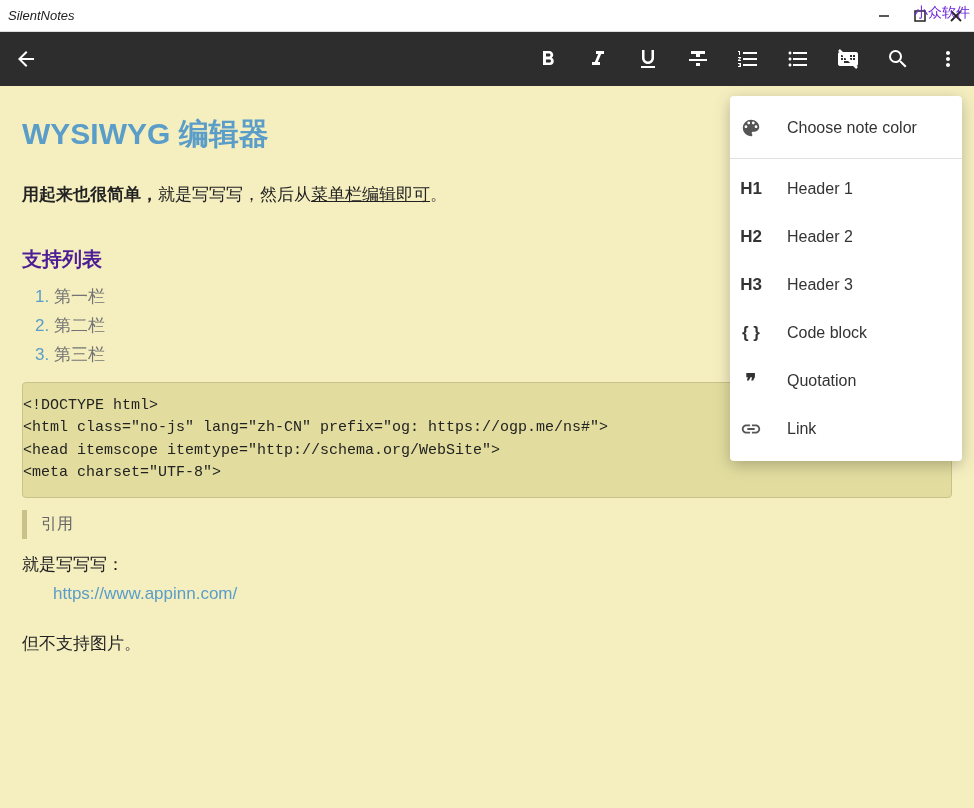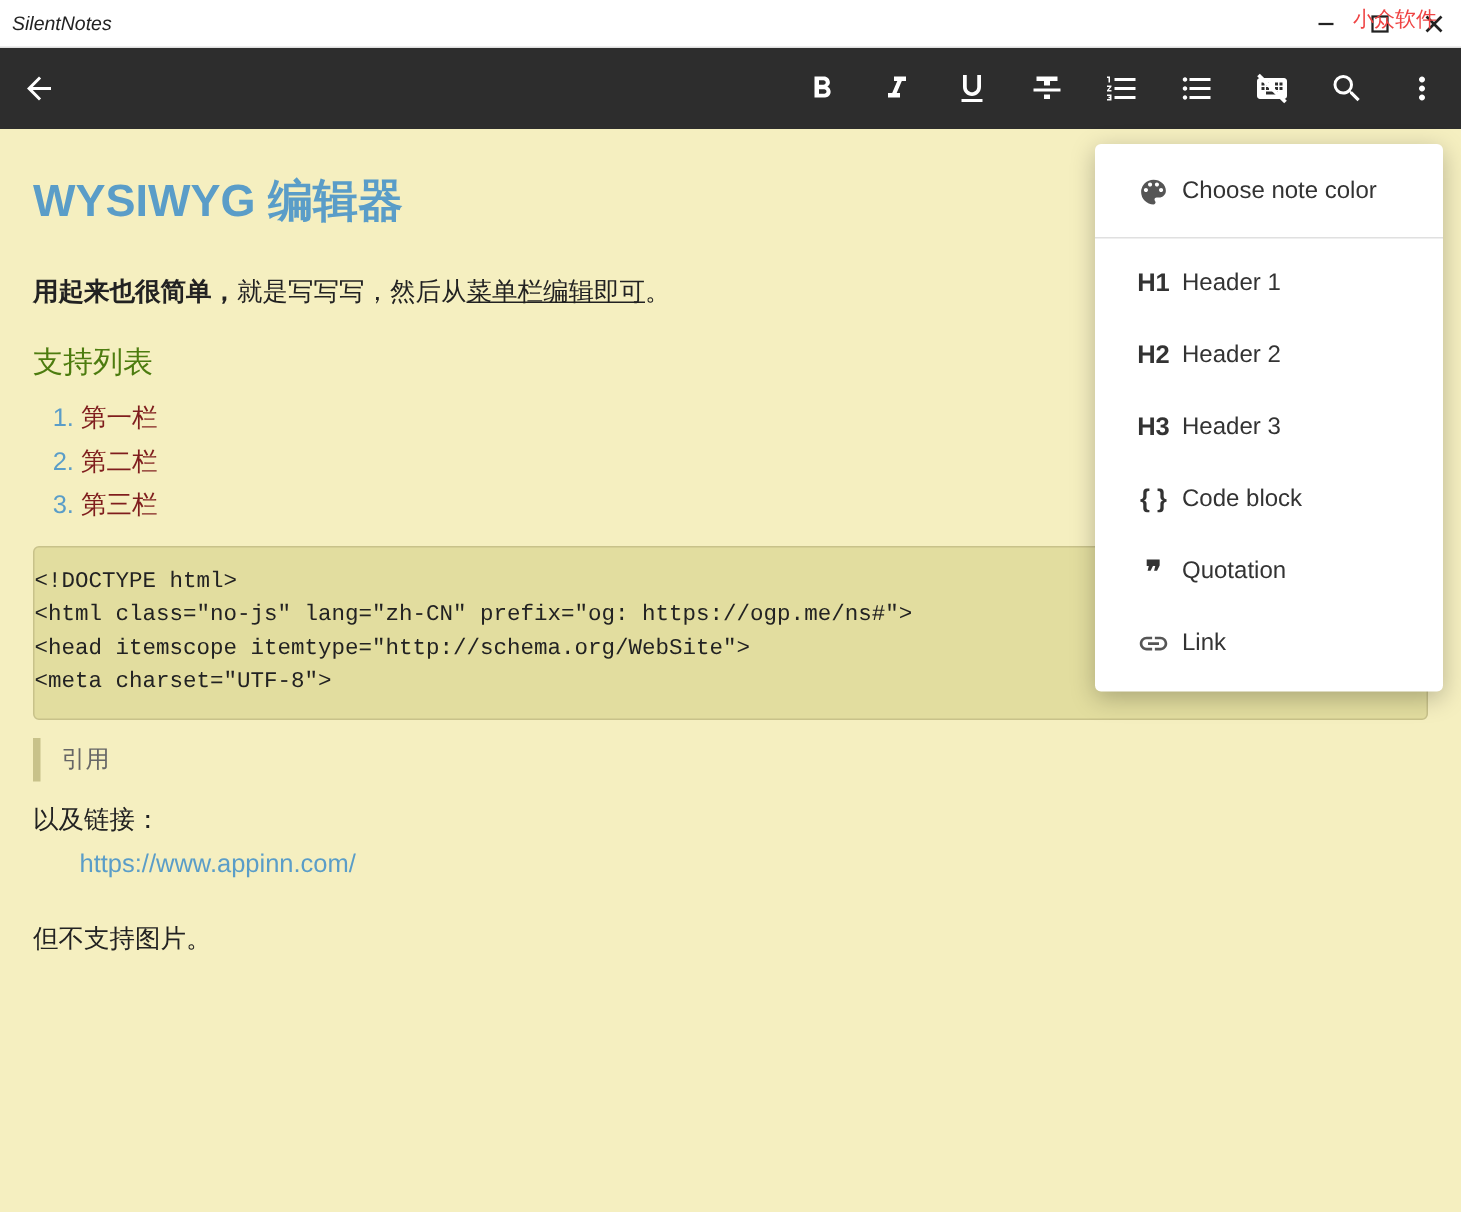--- a/index.html
+++ b/index.html
@@ -2,47 +2,47 @@
 <html><head>
   <meta charset="utf-8">
   <style>
     * { margin: 0; padding: 0; box-sizing: border-box; }
     body { font-family: -apple-system, "Segoe UI", "Microsoft YaHei", sans-serif; width: 974px; height: 808px; overflow: hidden; background: #fff; }
     
     .titlebar { height: 32px; display: flex; align-items: center; padding: 0 8px; border-bottom: 1px solid #ddd; background: #fff; font-style: italic; }
     .titlebar-title { font-size: 13px; color: #222; flex: 1; }
     .titlebar-controls { display: flex; gap: 16px; align-items: center; }
     .titlebar-btn { width: 20px; height: 20px; display: flex; align-items: center; justify-content: center; cursor: pointer; font-size: 14px; }
-    .watermark { position: absolute; right: 16px; top: 4px; color: #ef4444; font-size: 14px; pointer-events: none; }
+    .watermark { position: absolute; right: 4px; top: 4px; color: #6d28d9; font-size: 14px; pointer-events: none; }
     
     .toolbar { height: 54px; background: #2d2d2d; display: flex; align-items: center; padding: 0 14px; }
     .toolbar-back { color: #fff; cursor: pointer; }
     .toolbar-spacer { flex: 1; }
     .toolbar-actions { display: flex; align-items: center; gap: 26px; }
     .toolbar-btn { color: #fff; cursor: pointer; display: flex; align-items: center; justify-content: center; }
     .toolbar-btn svg { width: 24px; height: 24px; fill: #fff; }
     
     .content { background: #f5efc0; height: calc(100% - 86px); padding: 28px 22px; overflow-y: auto; position: relative; }
     
     h1 { font-size: 30px; font-weight: bold; color: #5a9dc8; margin-bottom: 26px; }
     .para { font-size: 17px; color: #222; margin-bottom: 14px; line-height: 1.6; }
     .para .bold-part { font-weight: bold; }
     .para .underline-part { text-decoration: underline; }
-    h2 { font-size: 20px; font-weight: normal; color: #4d7c0f; margin-bottom: 10px; margin-top: 20px; }
-    ol { margin-left: 32px; font-size: 17px; color: #7f1d1d; line-height: 1.7; }
+    h2 { font-size: 20px; font-weight: bold; color: #4c1d95; margin-bottom: 10px; margin-top: 38px; }
+    ol { margin-left: 32px; font-size: 17px; color: #737373; line-height: 1.7; }
     ol li::marker { color: #5a9dc8; }
     
     .code-block { background: #e2dd9f; border: 1px solid #c8c28a; border-radius: 4px; padding: 12px 0; margin-top: 12px; margin-bottom: 12px; font-family: Consolas, "Courier New", monospace; font-size: 15px; color: #222; line-height: 1.5; white-space: pre; overflow-x: auto; }
     
     .blockquote { border-left: 5px solid #c8c28a; padding: 4px 14px; margin: 10px 0 14px 0; font-size: 16px; color: #666; }
     .link-text { color: #5a9dc8; font-size: 17px; text-decoration: none; display: block; margin-top: 8px; margin-left: 31px; }
     .plain-text { font-size: 17px; color: #222; margin-top: 10px; }
     
     .dropdown { position: absolute; right: 12px; top: 96px; width: 232px; background: #fff; border-radius: 4px; box-shadow: 0 4px 16px rgba(0,0,0,0.25); padding: 8px 0; z-index: 100; }
-    .dropdown-item { display: flex; align-items: center; padding: 12px 26px; cursor: pointer; font-size: 16px; color: #333; gap: 6px; text-align: center; }
+    .dropdown-item { display: flex; align-items: center; padding: 12px 8px; cursor: pointer; font-size: 16px; color: #333; gap: 23px; text-align: center; }
     .dropdown-icon { width: 26px; height: 24px; display: flex; align-items: center; justify-content: center; font-weight: bold; font-size: 17px; color: #333; flex-shrink: 0; }
     .dropdown-icon svg { width: 22px; height: 22px; fill: #555; }
     .dropdown-sep { height: 1px; background: #e0e0e0; margin: 6px 0; }
   </style>
 </head>
 <body>
 
 <div class="titlebar">
   <span class="titlebar-title">SilentNotes</span>
   <div class="titlebar-controls">
@@ -132,21 +132,21 @@
   <ol>
     <li>第一栏</li>
     <li>第二栏</li>
     <li>第三栏</li>
   </ol>
   <div class="code-block">&lt;!DOCTYPE html&gt;
 &lt;html class="no-js" lang="zh-CN" prefix="og: https://ogp.me/ns#"&gt;
 &lt;head itemscope itemtype="http://schema.org/WebSite"&gt;
 &lt;meta charset="UTF-8"&gt;</div>
   <div class="blockquote">引用</div>
-  <div class="plain-text">以及链接：</div>
+  <div class="plain-text">就是写写写：</div>
   <a class="link-text">https://www.appinn.com/</a>
   <div class="plain-text" style="margin-top:28px">但不支持图片。</div>
 </div>
 
 <div class="dropdown">
   <div class="dropdown-item">
     <span class="dropdown-icon">
       <svg viewBox="0 0 24 24">
           <path d="M12 3a9 9 0 000 18c.83 0 1.5-.67 1.5-1.5 0-.39-.15-.74-.39-1.01-.23-.26-.38-.61-.38-.99 0-.83.67-1.5 1.5-1.5H16c2.76 0 5-2.24 5-5 0-4.42-4.03-8-9-8zm-5.5 9c-.83 0-1.5-.67-1.5-1.5S5.67 9 6.5 9 8 9.67 8 10.5 7.33 12 6.5 12zm3-4C8.67 8 8 7.33 8 6.5S8.67 5 9.5 5s1.5.67 1.5 1.5S10.33 8 9.5 8zm5 0c-.83 0-1.5-.67-1.5-1.5S13.67 5 14.5 5s1.5.67 1.5 1.5S15.33 8 14.5 8zm3 4c-.83 0-1.5-.67-1.5-1.5S16.67 9 17.5 9s1.5.67 1.5 1.5-.67 1.5-1.5 1.5z"></path>
         </svg>

